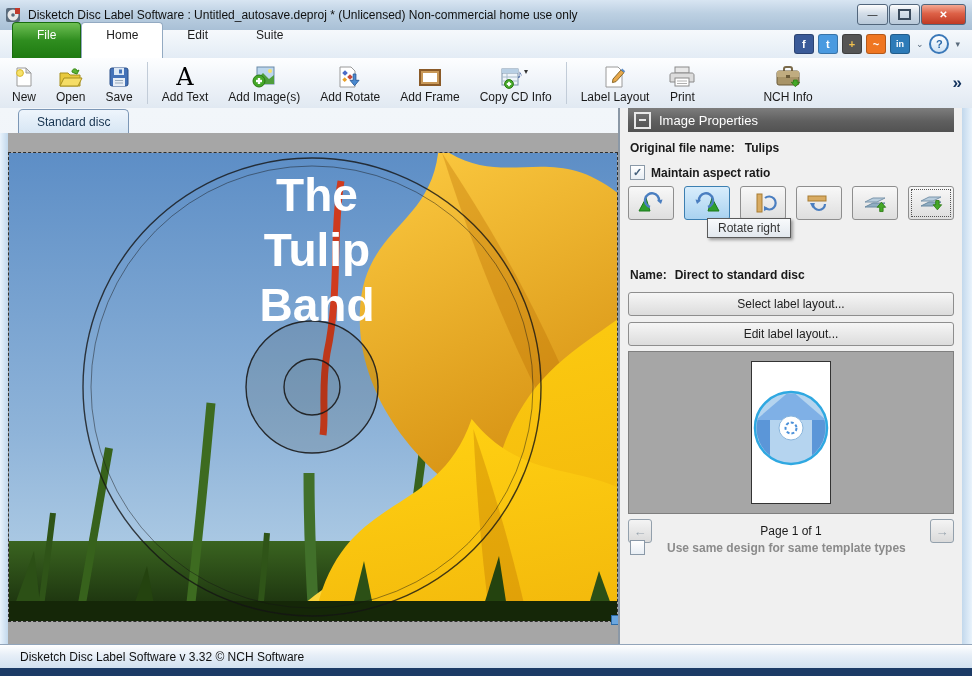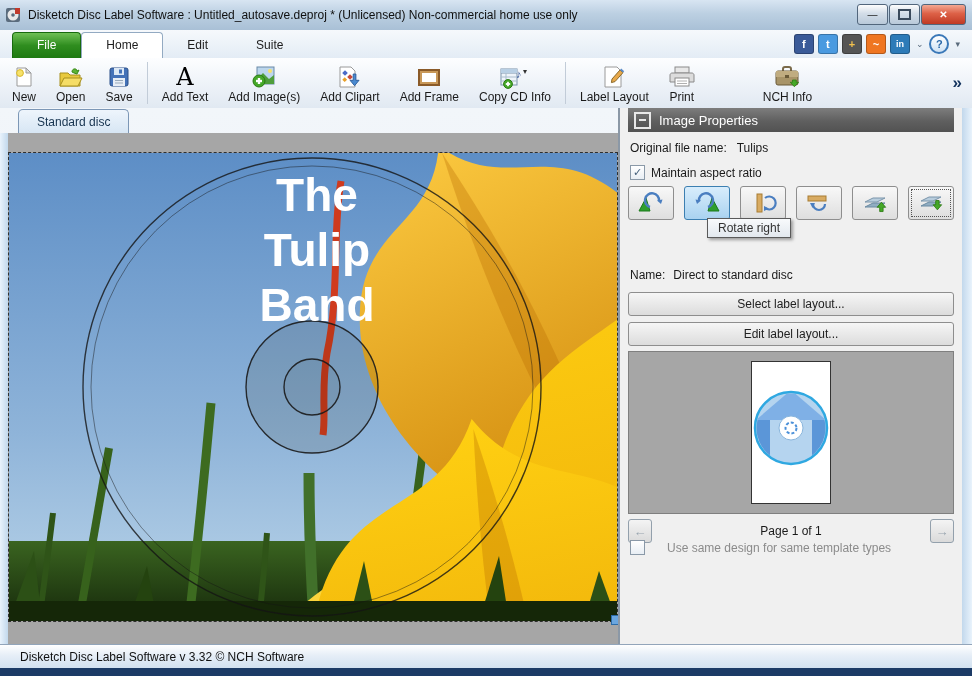--- a/index.html
+++ b/index.html
@@ -14,21 +14,21 @@
   .winbtn{width:29px;height:19px;border:1px solid #52667c;border-radius:3px;
     background:linear-gradient(#fdfdfd,#d3dde8 45%,#b9c9d9);
     display:flex;align-items:center;justify-content:center;font-size:10px;color:#222;cursor:pointer;}
   .winbtn .maxbox{width:9px;height:7px;border:2px solid #3a4a5c;background:transparent;}
   .winbtn.close{width:43px;background:linear-gradient(#f3a893,#dd6147 45%,#c03а24);
     background:linear-gradient(#f3a893,#dd6147 45%,#c03a24);color:#fff;font-weight:bold;}
 
   
   .tabrow{position:absolute;top:30px;left:0;right:0;height:28px;
     background:linear-gradient(#f6f9fc,#e3ecf5);display:flex;align-items:flex-end;padding-left:12px;}
-  .tab{padding:5px 24px 6px;font-size:12px;color:#1c1c1c;cursor:pointer;}
+  .tab{padding:5px 24px 16px;font-size:12px;color:#1c1c1c;cursor:pointer;}
   .tab.file{background:linear-gradient(#6fc055,#2f8d1f 50%,#1e7a11);color:#fff;
     border:1px solid #186a0e;border-bottom:none;border-radius:4px 4px 0 0;}
   .tab.active{background:#fff;border:1px solid #93aac2;border-bottom:1px solid #fff;
     border-radius:4px 4px 0 0;position:relative;top:1px;}
   .tabrow-right{position:absolute;right:10px;top:4px;display:flex;align-items:center;gap:4px;}
   .social{width:18px;height:18px;border-radius:3px;color:#fff;font-weight:bold;font-size:11px;
     display:flex;align-items:center;justify-content:center;cursor:pointer;border:1px solid rgba(0,0,0,.25);}
   .sm-caret{font-size:9px;color:#5a6b7c;cursor:pointer;padding:0 2px;}
   .help-circle{width:16px;height:16px;border-radius:50%;border:2px solid #3a78b8;color:#2a68a8;
     font-size:11px;font-weight:bold;display:flex;align-items:center;justify-content:center;
@@ -66,21 +66,21 @@
   
   .panel{position:absolute;left:620px;top:0;bottom:0;width:342px;background:#f0f0f0;}
   .win-edge-right{position:absolute;left:962px;top:0;bottom:0;width:10px;
     background:linear-gradient(90deg,#c2d8ec,#e9f3fc);}
   .sec-header{position:absolute;left:8px;right:8px;height:24px;
     background:linear-gradient(#7d7d7d,#5f5f5f 55%,#525252);color:#fff;font-size:13px;
     display:flex;align-items:center;gap:8px;padding:0 6px;}
   .collapse-box{width:13px;height:13px;border:2px solid #e8e8e8;display:flex;align-items:center;
     justify-content:center;cursor:pointer;}
   .collapse-box span{display:block;width:7px;height:2px;background:#e8e8e8;}
-  .prop-row{position:absolute;left:10px;right:8px;font-size:12px;color:#1a1a1a;display:flex;gap:10px;align-items:flex-end;}
+  .prop-row{position:absolute;left:10px;right:8px;font-size:12px;color:#1a1a1a;display:flex;gap:10px;align-items:flex-end;font-weight:bold;}
   .chk{width:13px;height:13px;border:1px solid #8a99a8;background:linear-gradient(#fff,#e8eef4);
     display:flex;align-items:center;justify-content:center;font-size:11px;color:#44607c;cursor:pointer;}
   .tools-row{position:absolute;left:8px;right:8px;top:78px;display:flex;gap:10px;}
   .toolbtn{width:46px;height:32px;border:1px solid #8e8e8e;border-radius:3px;
     background:linear-gradient(#f8f8f8,#dedede);display:flex;align-items:center;justify-content:center;cursor:pointer;}
   .toolbtn.hover{background:linear-gradient(#d8edfc,#a9d2f0);border-color:#3c7fb1;}
   .toolbtn.focused{position:relative;}
   .toolbtn.focused:after{content:"";position:absolute;inset:2px;border:1px dotted #555;}
   .tooltip{position:absolute;left:72px;top:110px;z-index:5;background:linear-gradient(#f8fafc,#e2e8ee);
     border:1px solid #5a5a5a;box-shadow:2px 2px 3px rgba(0,0,0,.35);font-size:12px;color:#333;
@@ -206,21 +206,21 @@
     <div class="tbtn">
       <span class="ic">
         <svg width="26" height="24" viewBox="0 0 26 24">
             <path d="M3,2 h11 l4,4 v16 h-15 z" fill="#fff" stroke="#9a9a9a"></path>
             <rect x="6" y="6" width="4" height="4" fill="#4a6ac8" transform="rotate(45 8 8)"></rect>
             <rect x="11" y="10" width="4" height="4" fill="#c84a3a" transform="rotate(45 13 12)"></rect>
             <rect x="6" y="13" width="3.4" height="3.4" fill="#e8a02a" transform="rotate(45 7.7 14.7)"></rect>
             <path d="M19,10 v7 h3.5 l-5,6 -5,-6 h3.5 v-7 z" fill="#4a8ad0" stroke="#2a5a98" transform="scale(0.9) translate(2,0)"></path>
           </svg>
       </span>
-      <span>Add Clipart</span>
+      <span>Add Rotate</span>
     </div>
 
     <div class="tbtn">
       <span class="ic">
         <svg width="28" height="24" viewBox="0 0 28 24">
             <rect x="3" y="4" width="22" height="17" fill="#8a5a28"></rect>
             <rect x="6" y="7" width="16" height="11" fill="#fff" stroke="#c89858" stroke-width="2"></rect>
           </svg>
       </span>
       <span>Add Frame</span>

